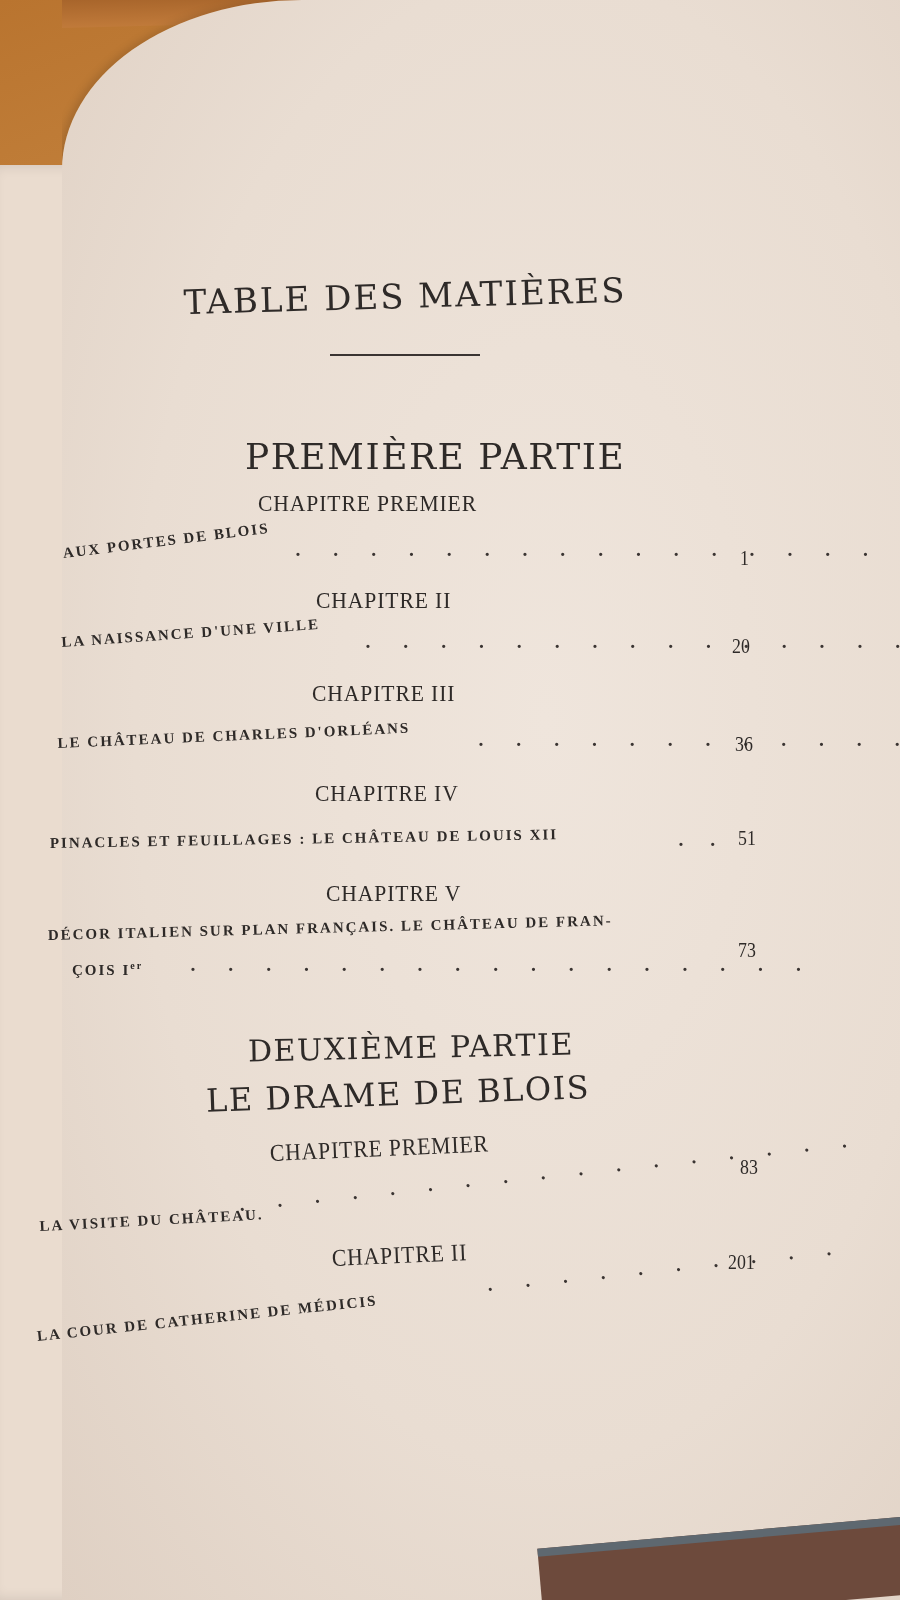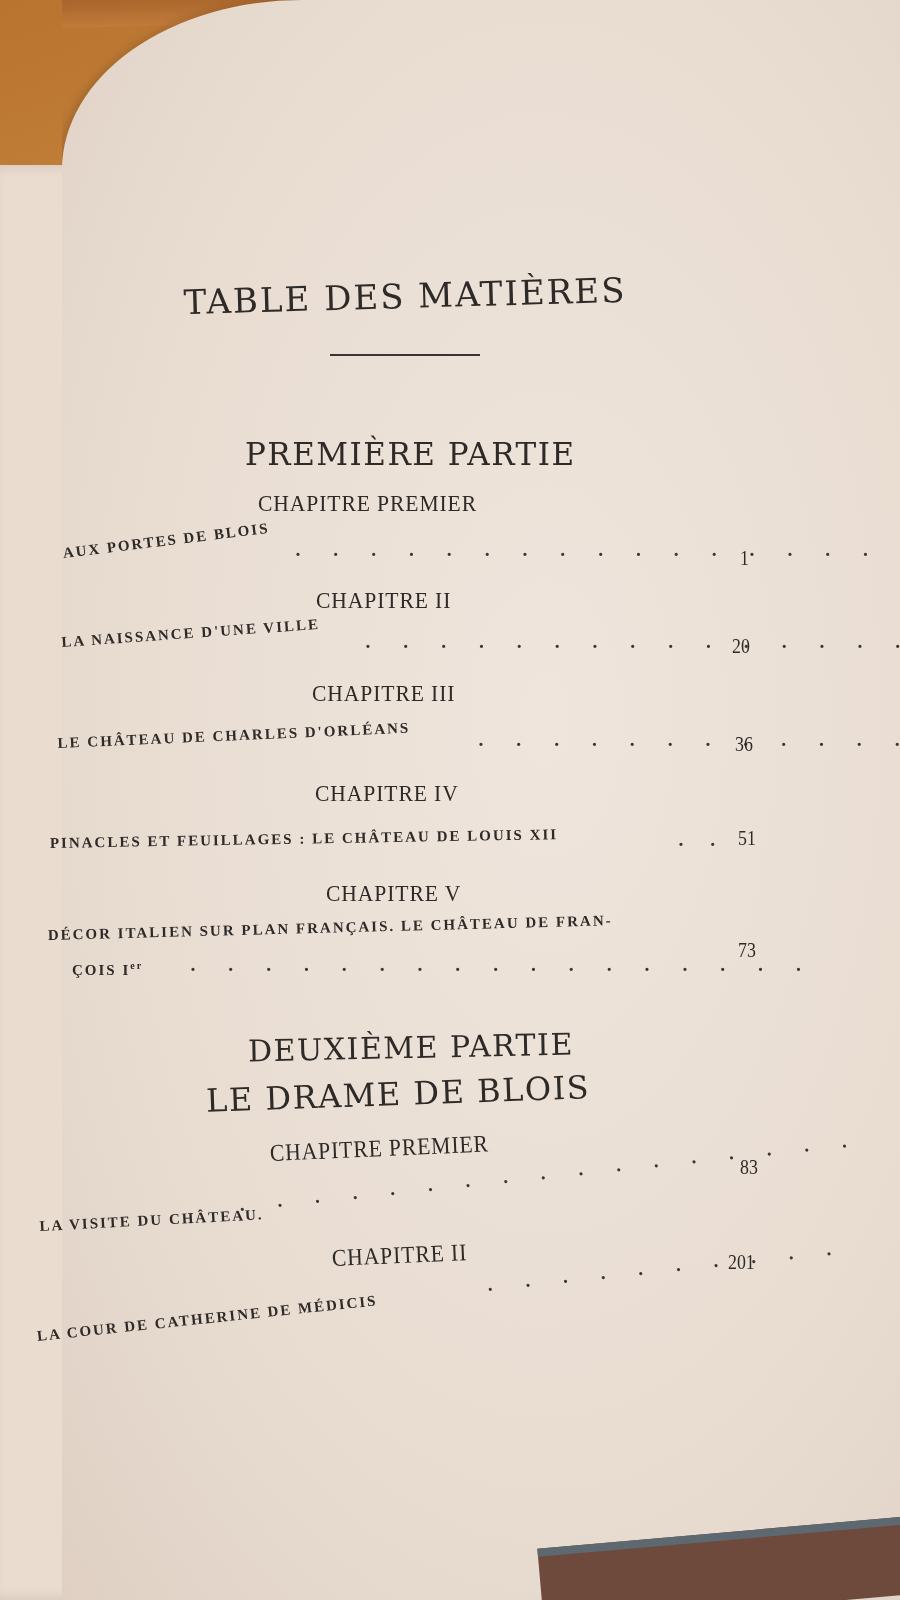--- a/index.html
+++ b/index.html
@@ -41,21 +41,21 @@
     .title {
       position: absolute; left: 170px; top: 276px; width: 470px;
       font-size: 34px; letter-spacing: 2px; transform: rotate(-1.6deg);
       text-align: center; white-space: nowrap;
     }
     .rule {
       position: absolute; left: 330px; top: 354px; width: 150px; height: 2px;
       background: #3a3432;
     }
     .part {
-      position: absolute; font-size: 31px; letter-spacing: 1.5px; white-space: nowrap;
+      position: absolute; font-size: 36px; letter-spacing: 1.5px; white-space: nowrap;
       font-family: "DejaVu Serif", serif;
     }
     .chap {
       position: absolute; font-size: 24px; letter-spacing: 1px; white-space: nowrap;
       font-family: "Liberation Serif", serif; transform: scaleX(0.9);
       transform-origin: left center;
     }
     .entry {
       position: absolute; font-size: 15px; font-weight: bold; letter-spacing: 2px;
       white-space: nowrap; font-family: "Liberation Serif", serif;

